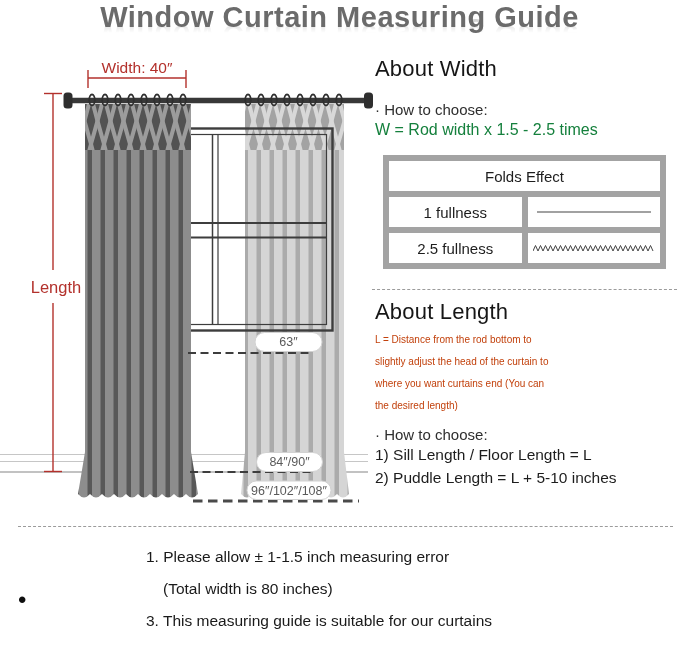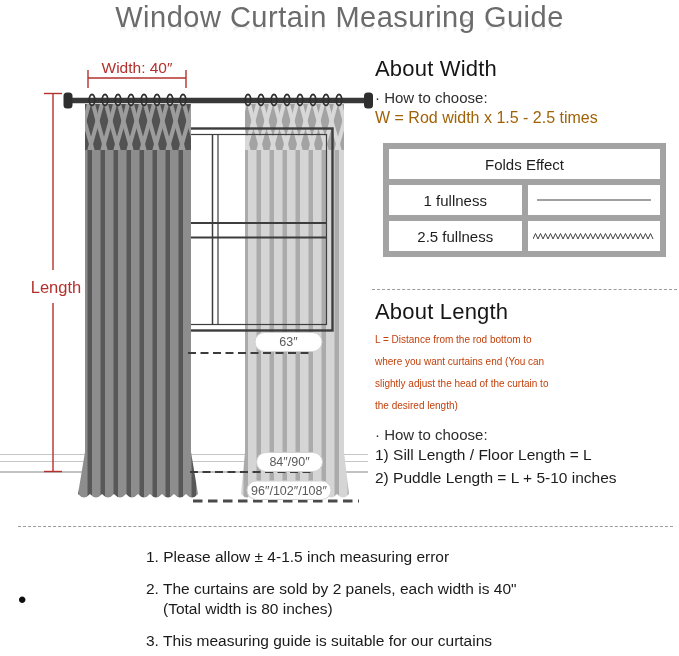--- a/index.html
+++ b/index.html
@@ -3,31 +3,31 @@
 <meta charset="utf-8">
 <style>
   html,body{margin:0;padding:0;background:#ffffff;}
   .page{
     position:relative;width:679px;height:656px;background:#ffffff;overflow:hidden;
     font-family:"Liberation Sans","DejaVu Sans",sans-serif;color:#222;
   }
   
   .title{
     position:absolute;left:0;top:1px;width:679px;text-align:center;
-    font-size:29px;font-weight:400;color:#6b6b6b;letter-spacing:.5px;
+    font-size:29px;font-weight:700;color:#6b6b6b;letter-spacing:.5px;
     -webkit-box-reflect:below -16px linear-gradient(rgba(0,0,0,0) 55%, rgba(0,0,0,0.35));
   }
   
   .illustration{position:absolute;left:0;top:50px;width:379px;height:480px;}
   
   .about-width{position:absolute;left:375px;top:56px;width:298px;}
   .about-length{position:absolute;left:375px;top:299px;width:302px;}
   .sec-heading{margin:0;font-size:22px;font-weight:400;color:#161616;letter-spacing:.2px;}
-  .sub-label{margin:7px 0 0 0;font-size:15px;color:#2e2e2e;}
-  .formula{margin:3px 0 16px 0;font-size:16px;color:#a16207;}
+  .sub-label{margin:19px 0 0 0;font-size:15px;color:#2e2e2e;}
+  .formula{margin:3px 0 16px 0;font-size:16px;color:#15803d;}
   .body-line{font-size:10px;line-height:22px;color:#c2410c;}
   .option-line{font-size:15.5px;line-height:23px;color:#1d1d1d;}
   .measure-lines{margin-top:4px;}
   .choose-block{margin-top:9px;}
   
   .folds-table{
     border-collapse:collapse;margin:13px 0 0 8px;width:283px;table-layout:fixed;
   }
   .folds-table th,.folds-table td{
     border:6px solid #a3a3a3;text-align:center;font-weight:400;
@@ -198,40 +198,39 @@
       </table>
   </div>
 
   <div class="sep sep-right"></div>
   <div class="sep sep-full"></div>
 
   <div class="about-length">
     <h2 class="sec-heading">About Length</h2>
     <div class="measure-lines">
       <div class="body-line">L = Distance from the rod bottom to</div>
+      <div class="body-line">slightly adjust the head of the curtain to</div>
       <div class="body-line">where you want curtains end  (You can</div>
-      <div class="body-line">slightly adjust the head of the curtain to</div>
       <div class="body-line">the desired length)</div>
     </div>
     <div class="choose-block">
       <p class="sub-label" style="margin-top:0;">· How to choose:</p>
       <div class="option-line">1)  Sill Length / Floor Length = L</div>
       <div class="option-line">2)  Puddle Length = L + 5-10 inches</div>
     </div>
   </div>
 
   <div class="note-label">
     <span class="note-bullet">•</span>
   </div>
   <div class="note-items">
     <div class="note-item">
-      <div>1. Please allow ± 4-1.5 inch measuring error</div>
+      <div>1. Please allow ± 1-1.5 inch measuring error</div>
     </div>
     <div class="note-item">
-      <div>2. The curtains are sold by 2 panels, each width is 40"</div>
       <div class="cont">(Total width is 80 inches)</div>
     </div>
     <div class="note-item">
       <div>3. This measuring guide is suitable for our curtains</div>
     </div>
   </div>
 
 </div>
 
 </body></html>

